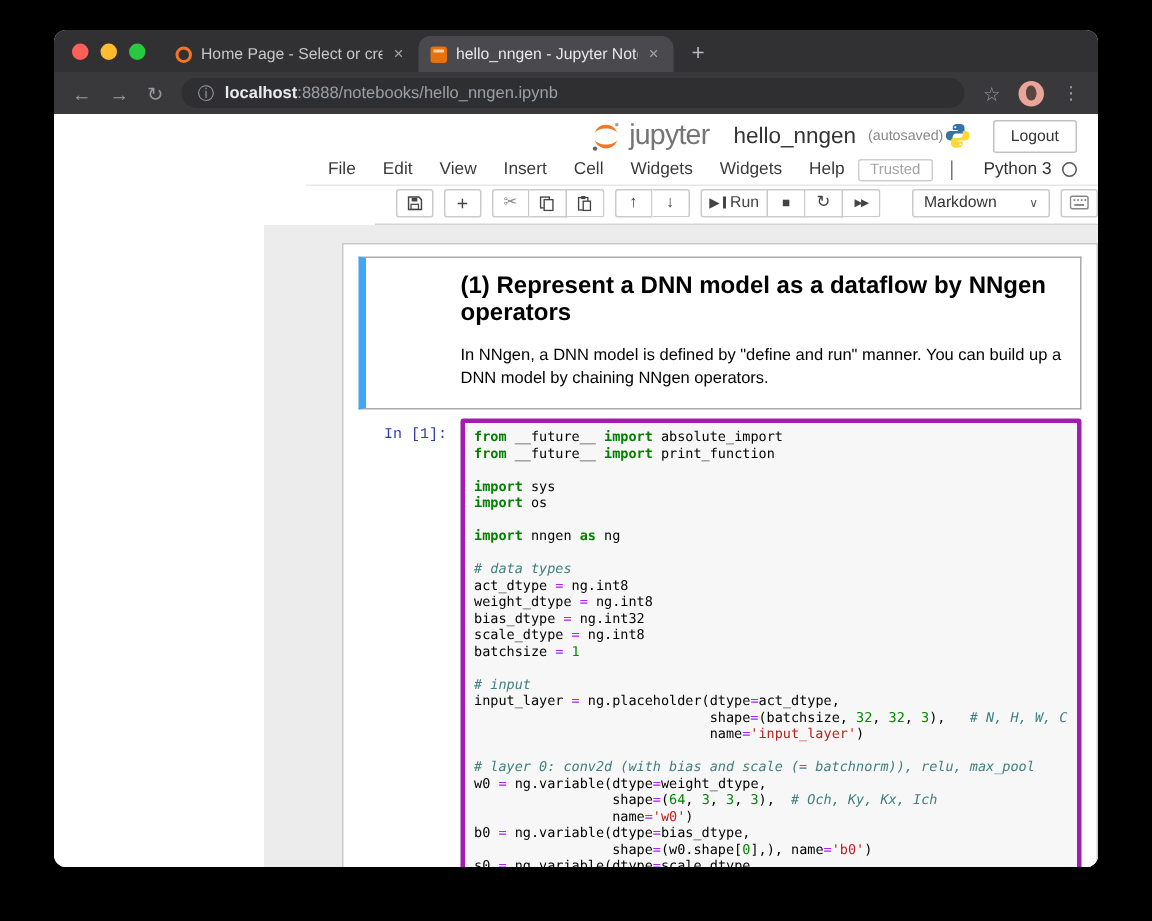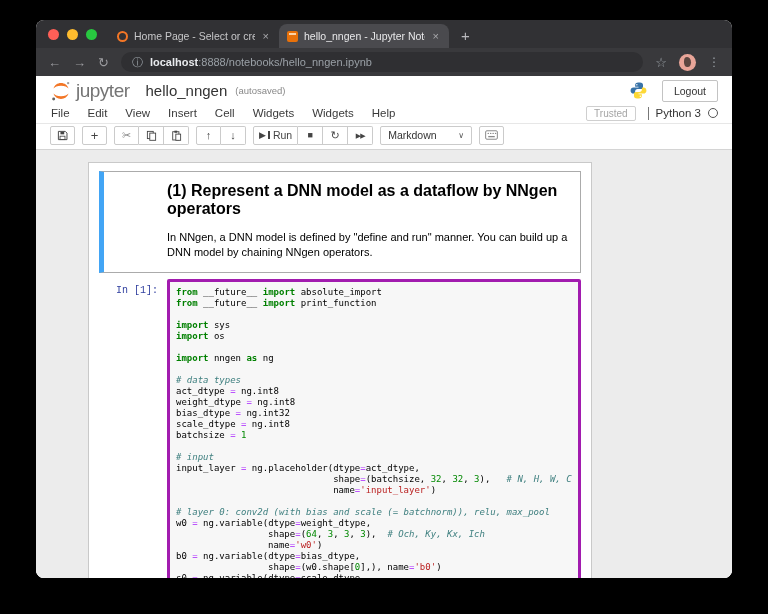--- a/index.html
+++ b/index.html
@@ -35,57 +35,57 @@
   .url-host { color:#e8eaed; font-weight:bold; }
   .url-path { color:#9aa0a6; }
   .info-ic { color:#9aa0a6; font-size:11px; }
   .star-ic { color:#9aa0a6; font-size:13px; }
   .avatar { width:17px; height:17px; border-radius:50%; background:#e8a598; position:relative; flex:none; }
   .avatar:after { content:""; position:absolute; left:5px; top:3px; width:7px; height:10px;
                   background:#5a4640; border-radius:45% 55% 50% 50%; }
   .dots-ic { color:#9aa0a6; font-size:12px; letter-spacing:0; }
 
   
-  .page { height:502px; background:#fff; display:flex; flex-direction:column; }
+  .page { height:502px; background:#fff; display:flex; flex-direction:column;align-items:flex-end; }
 
   .nb-header { height:27px; display:flex; align-items:center; padding:2px 14px 0 14px; }
   .jlogo { display:flex; align-items:center; gap:4px; margin-right:16px; }
   .jlogo-text { font-size:19px; color:#757575; letter-spacing:-0.5px; }
   .nb-title { font-size:15px; color:#333; margin-right:8px; }
   .autosaved { font-size:9.5px; color:#888; }
   .hdr-right { margin-left:auto; display:flex; align-items:center; gap:14px; }
   .logout-btn { font-size:10.5px; color:#333; background:#fff; border:1px solid #c3c3c3;
                 border-radius:2px; padding:4px 11px; }
 
   .nb-menubar { height:21px; display:flex; align-items:center; padding:0 14px 0 6px;
                 border-bottom:1px solid #e7e7e7; }
   .menu-item { font-size:11.5px; color:#3a3a3a; padding:0 9px; }
   .menu-right { margin-left:auto; display:flex; align-items:center; }
   .trusted { font-size:10px; color:#a5a5a5; border:1px solid #cfcfcf; border-radius:2px;
              padding:1px 7px; margin-right:12px; }
   .kdiv { border-left:1px solid #777; height:13px; margin-right:7px; }
-  .kernel-name { font-size:11.5px; color:#333; }
+  .kernel-name { font-size:11.5px; color:#333;margin-left:14px; }
   .kernel-ind { width:10px; height:10px; border:1.5px solid #555; border-radius:50%;
                 margin-left:7px; }
 
   .nb-toolbar { height:26px; display:flex; align-items:center; gap:7px; padding:0 0 3px 14px;
                 border-bottom:1px solid #d4d4d4; }
   .btn-group { display:flex; }
   .tbtn { height:19px; min-width:25px; background:#fff; border:1px solid #cbcbcb;
           display:inline-flex; align-items:center; justify-content:center; gap:3px;
           font-size:10.5px; color:#444; padding:0 5px; }
   .btn-group .tbtn + .tbtn { border-left:none; }
   .btn-group .tbtn:first-child { border-radius:2px 0 0 2px; }
   .btn-group .tbtn:last-child { border-radius:0 2px 2px 0; }
   .btn-group .tbtn:only-child { border-radius:2px; }
   .gly { font-size:11px; line-height:1; }
   .play-bar { width:2px; height:8px; background:#444; margin-left:-1px; }
   .celltype-select { height:19px; width:92px; border:1px solid #cbcbcb; border-radius:2px;
                      display:flex; align-items:center; justify-content:space-between;
-                     font-size:10.5px; color:#333; padding:0 7px; background:#fff; }
+                     font-size:10.5px; color:#333; padding:0 7px; background:#fff;margin-left:14px; }
   .chev { font-size:8px; color:#555; }
 
   .nb-body { flex:1; background:#ececec; padding-top:12px; overflow:hidden; }
   .sheet { margin-left:52px; width:504px; height:100%; background:#fff;
            border:1px solid #c9c9c9; border-bottom:none; padding:2px 0; }
 
   .cell { margin:6px 10px; }
   .cell-md { border:1px solid #ababab; border-left:5px solid #42a5f5; background:#fff;
              padding:10px 12px 12px 63px; }
   .cell-md h2 { font-size:16px; color:#000; font-weight:bold; margin-bottom:12px; }

